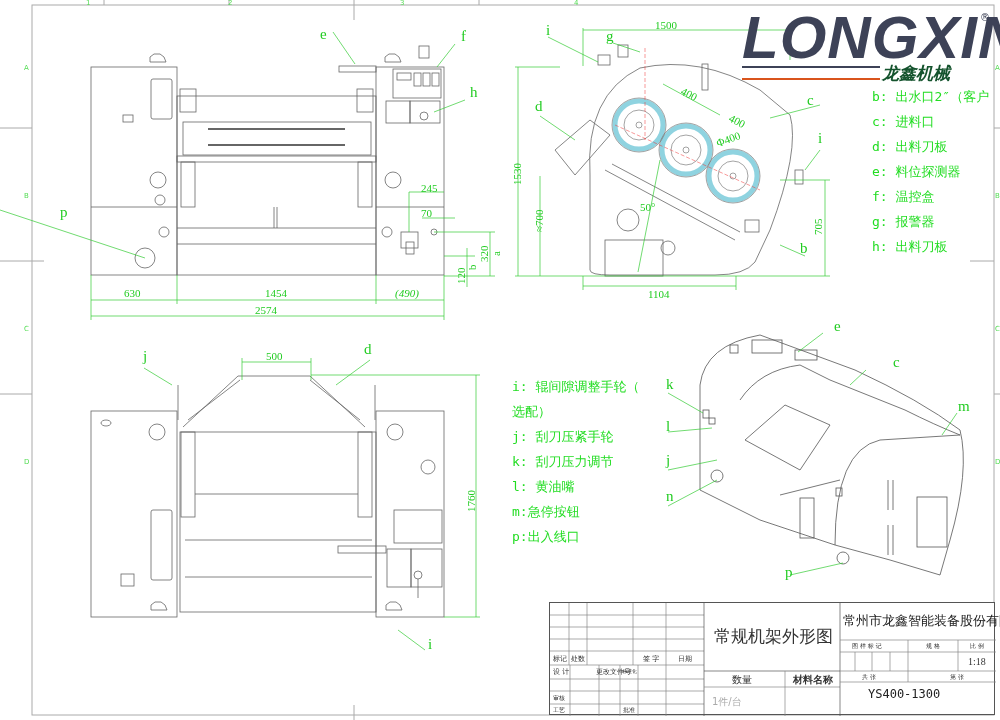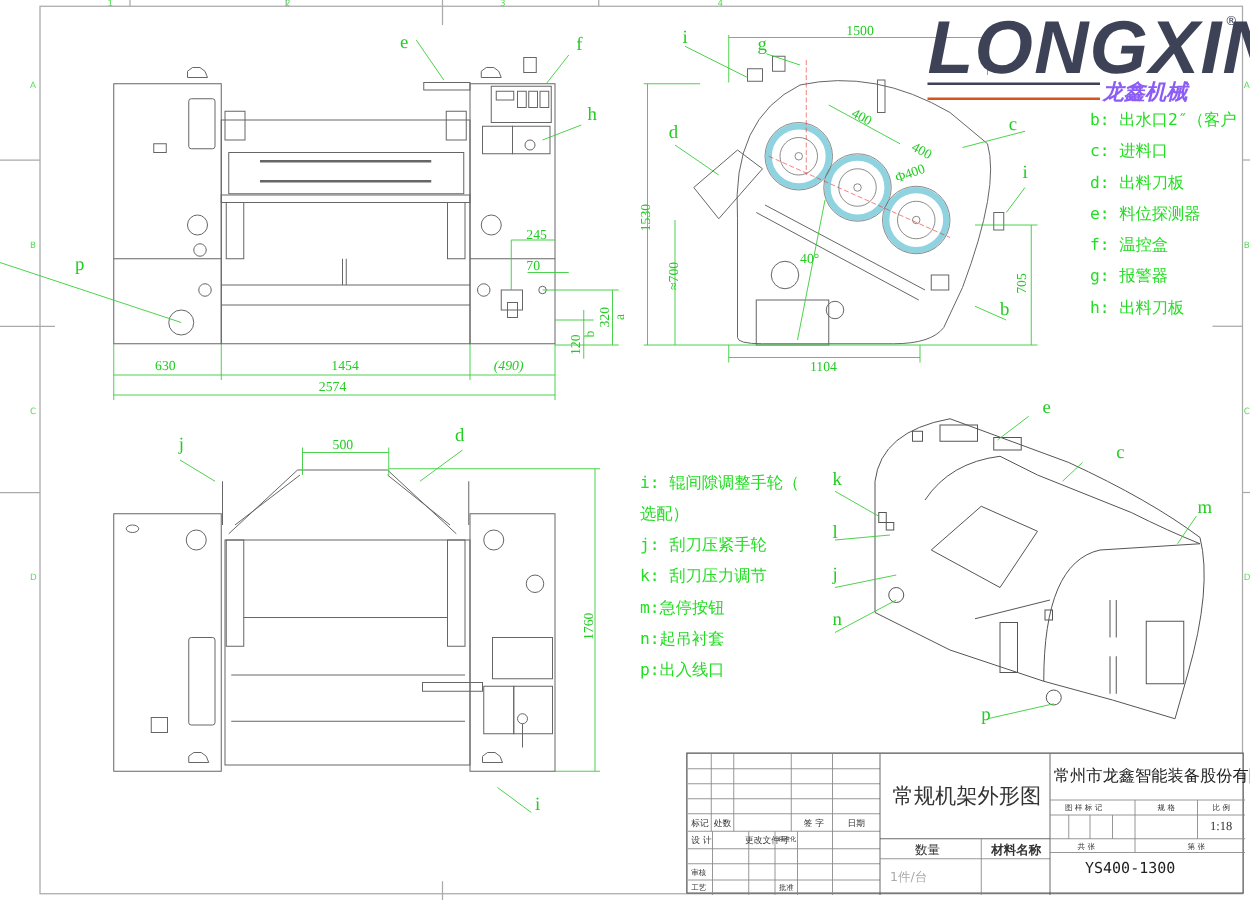--- a/index.html
+++ b/index.html
@@ -9,21 +9,21 @@
   .note { position:absolute; color:#22dd22; font-family:"DejaVu Sans Mono", monospace; font-size:13px; line-height:25px; white-space:nowrap; }
   .zone { position:absolute; color:#55dd55; font-size:7px; font-family:"DejaVu Sans", sans-serif; }
   .dim { position:absolute; color:#22cc22; font-family:"Liberation Serif", serif; font-size:11px; white-space:nowrap; }
   .dimv { position:absolute; color:#22cc22; font-family:"Liberation Serif", serif; font-size:11px; white-space:nowrap; transform:rotate(-90deg); transform-origin:left top; }
   .lbl { position:absolute; color:#22cc22; font-family:"Liberation Serif", serif; font-size:15px; }
   
   .tb { position:absolute; left:549px; top:602px; width:446px; height:113px; border:1px solid #555; box-sizing:border-box; background:#fff; }
   .tbcell { position:absolute; font-family:"DejaVu Sans", sans-serif; color:#333; white-space:nowrap; }
   .logo { position:absolute; left:742px; top:8px; width:250px; height:75px; }
   .logo-text { position:absolute; left:0; top:0; font-family:"Liberation Sans", sans-serif; font-weight:bold; font-style:italic; font-size:60px; color:#3d4257; letter-spacing:1px; line-height:60px; }
-  .logo-cn { position:absolute; left:140px; top:54px; font-family:"DejaVu Sans", sans-serif; font-weight:bold; font-style:italic; font-size:17px; color:#8b5cf6; }
+  .logo-cn { position:absolute; left:140px; top:54px; font-family:"DejaVu Sans", sans-serif; font-weight:bold; font-style:italic; font-size:17px; color:#14532d; }
   .logo-reg { position:absolute; left:238px; top:4px; font-size:10px; color:#3d4257; }
 </style>
 </head>
 <body>
 
 <svg class="draw" width="1000" height="720" viewBox="0 0 1000 720">
 
   <g stroke="#aaa" fill="none" stroke-width="1">
     <rect x="32" y="5" width="962" height="710"></rect>
     <line x1="0" y1="128" x2="32" y2="128"></line>
@@ -262,22 +262,22 @@
   <div>f: 温控盒</div>
   <div>g: 报警器</div>
   <div>h: 出料刀板</div>
 </div>
 
 <div class="note" style="left:512px;top:374px;">
   <div>i: 辊间隙调整手轮（</div>
   <div>选配）</div>
   <div>j: 刮刀压紧手轮</div>
   <div>k: 刮刀压力调节</div>
+  <div>l: 黄油嘴</div>
   <div>m:急停按钮</div>
-  <div>n:起吊衬套</div>
   <div>p:出入线口</div>
 </div>
 
 <div class="lbl" style="left:320px;top:26px;">e</div>
 <div class="lbl" style="left:461px;top:28px;">f</div>
 <div class="lbl" style="left:470px;top:84px;">h</div>
 <div class="lbl" style="left:60px;top:204px;">p</div>
 <div class="dim" style="left:124px;top:287px;">630</div>
 <div class="dim" style="left:265px;top:287px;">1454</div>
 <div class="dim" style="left:395px;top:287px;font-style:italic;">(490)</div>
@@ -288,25 +288,25 @@
 <div class="dimv" style="left:466px;top:270px;">b</div>
 <div class="dimv" style="left:478px;top:262px;">320</div>
 <div class="dimv" style="left:490px;top:256px;">a</div>
 
 <div class="lbl" style="left:546px;top:22px;">i</div>
 <div class="lbl" style="left:606px;top:28px;">g</div>
 <div class="lbl" style="left:535px;top:98px;">d</div>
 <div class="lbl" style="left:807px;top:92px;">c</div>
 <div class="lbl" style="left:818px;top:130px;">i</div>
 <div class="lbl" style="left:800px;top:240px;">b</div>
-<div class="dim" style="left:677px;top:19px;">1500</div>
+<div class="dim" style="left:655px;top:19px;">1500</div>
 <div class="dim" style="left:681px;top:88px;transform:rotate(28deg);">400</div>
 <div class="dim" style="left:729px;top:115px;transform:rotate(28deg);">400</div>
 <div class="dim" style="left:716px;top:133px;transform:rotate(-20deg);">Φ400</div>
-<div class="dim" style="left:640px;top:201px;">40°</div>
+<div class="dim" style="left:640px;top:201px;">50°</div>
 <div class="dimv" style="left:511px;top:185px;">1530</div>
 <div class="dimv" style="left:533px;top:232px;">≈700</div>
 <div class="dimv" style="left:812px;top:235px;">705</div>
 <div class="dim" style="left:648px;top:288px;">1104</div>
 
 <div class="lbl" style="left:143px;top:348px;">j</div>
 <div class="lbl" style="left:364px;top:341px;">d</div>
 <div class="lbl" style="left:428px;top:636px;">i</div>
 <div class="dim" style="left:266px;top:350px;">500</div>
 <div class="dimv" style="left:465px;top:512px;">1760</div>

